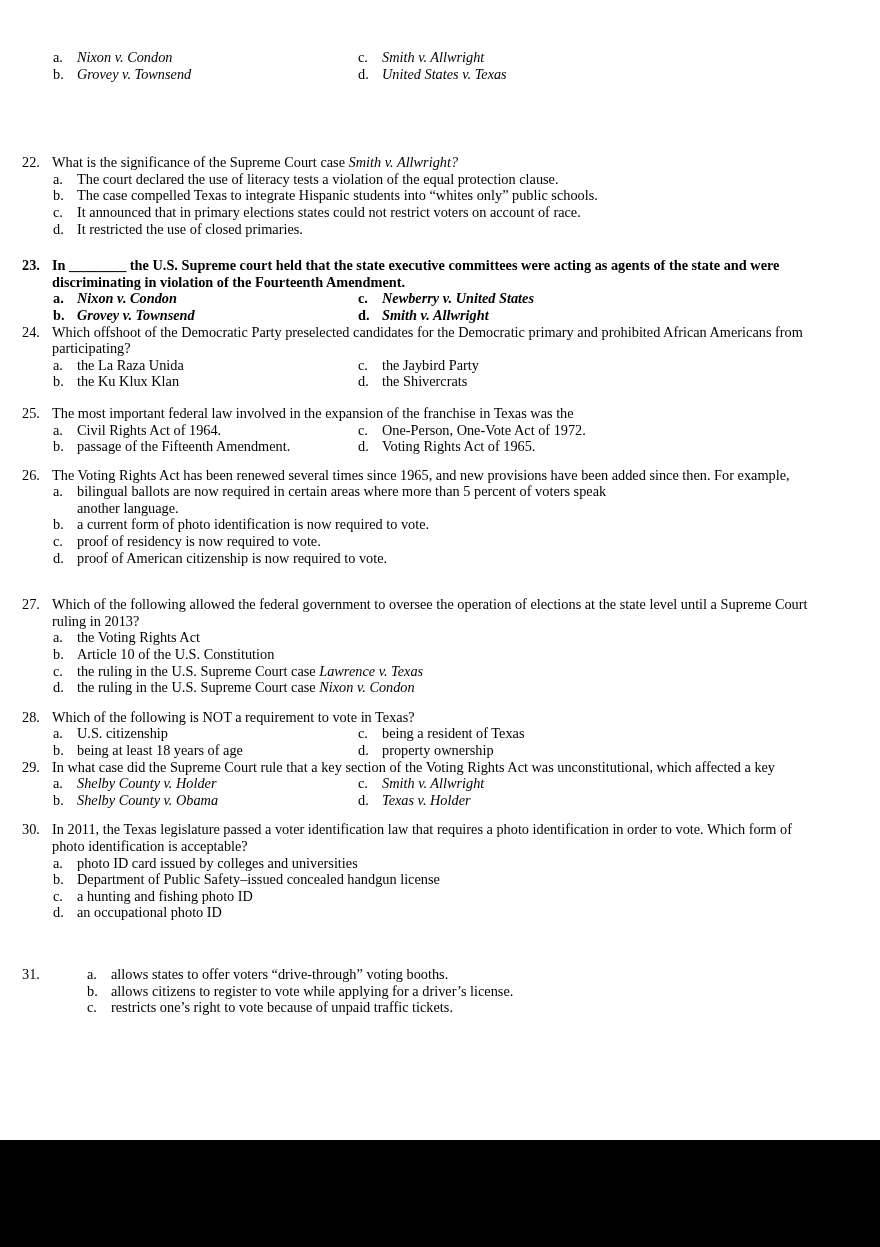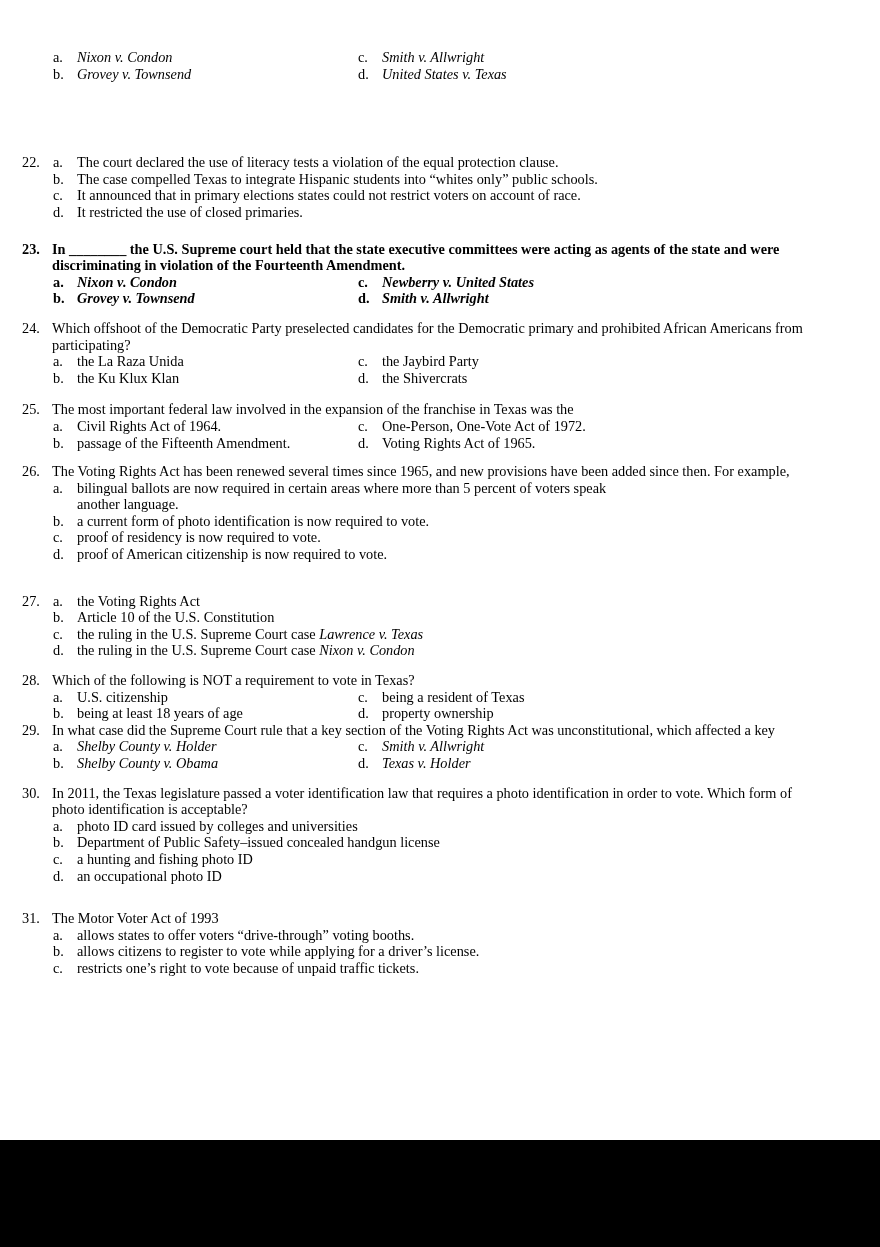--- a/index.html
+++ b/index.html
@@ -67,20 +67,21 @@
             <div class="opt">
               <span class="olabel">d.</span>
               <span class="otext"><span class="it">United States v. Texas</span></span>
             </div>
           </div>
         </div>
       </div>
       <div class="block" style="margin-top: 72px;">
         <span class="qnum">22.</span>
         <div class="qbody">
+          <div class="qprompt"><span>What is the significance of the Supreme Court case </span><span class="it">Smith v. Allwright?</span></div>
           <div class="opts single">
             <div class="opt">
               <span class="olabel">a.</span>
               <span class="otext"><span>The court declared the use of literacy tests a violation of the equal protection clause.</span></span>
             </div>
             <div class="opt">
               <span class="olabel">b.</span>
               <span class="otext"><span>The case compelled Texas to integrate Hispanic students into “whites only” public schools.</span></span>
             </div>
             <div class="opt">
@@ -111,21 +112,21 @@
               <span class="olabel">c.</span>
               <span class="otext"><span class="it">Newberry v. United States</span></span>
             </div>
             <div class="opt">
               <span class="olabel">d.</span>
               <span class="otext"><span class="it">Smith v. Allwright</span></span>
             </div>
           </div>
         </div>
       </div>
-      <div class="block" style="margin-top: 13px; justify-content: flex-end;">
+      <div class="block" style=" justify-content: flex-end;">
         <span class="qnum">24.</span>
         <div class="qbody">
           <div class="qprompt"><span>Which offshoot of the Democratic Party preselected candidates for the Democratic primary and prohibited African Americans from</span><br><span>participating?</span></div>
           <div class="opts two-col">
             <div class="opt">
               <span class="olabel">a.</span>
               <span class="otext"><span>the La Raza Unida</span></span>
             </div>
             <div class="opt">
               <span class="olabel">b.</span>
@@ -186,20 +187,21 @@
             <div class="opt">
               <span class="olabel">d.</span>
               <span class="otext"><span>proof of American citizenship is now required to vote.</span></span>
             </div>
           </div>
         </div>
       </div>
       <div class="block" style="margin-top: 30px;">
         <span class="qnum">27.</span>
         <div class="qbody">
+          <div class="qprompt"><span>Which of the following allowed the federal government to oversee the operation of elections at the state level until a Supreme Court</span><br><span>ruling in 2013?</span></div>
           <div class="opts single">
             <div class="opt">
               <span class="olabel">a.</span>
               <span class="otext"><span>the Voting Rights Act</span></span>
             </div>
             <div class="opt">
               <span class="olabel">b.</span>
               <span class="otext"><span>Article 10 of the U.S. Constitution</span></span>
             </div>
             <div class="opt">
@@ -278,24 +280,23 @@
               <span class="olabel">c.</span>
               <span class="otext"><span>a hunting and fishing photo ID</span></span>
             </div>
             <div class="opt">
               <span class="olabel">d.</span>
               <span class="otext"><span>an occupational photo ID</span></span>
             </div>
           </div>
         </div>
       </div>
-      <div class="block" style="margin-top: 26px;">
+      <div class="block" style="margin-top: 45px; gap: 34px;">
         <span class="qnum">31.</span>
         <div class="qbody">
-          <div class="qprompt"><span>The Motor Voter Act of 1993</span></div>
           <div class="opts single">
             <div class="opt">
               <span class="olabel">a.</span>
               <span class="otext"><span>allows states to offer voters “drive-through” voting booths.</span></span>
             </div>
             <div class="opt">
               <span class="olabel">b.</span>
               <span class="otext"><span>allows citizens to register to vote while applying for a driver’s license.</span></span>
             </div>
             <div class="opt">

